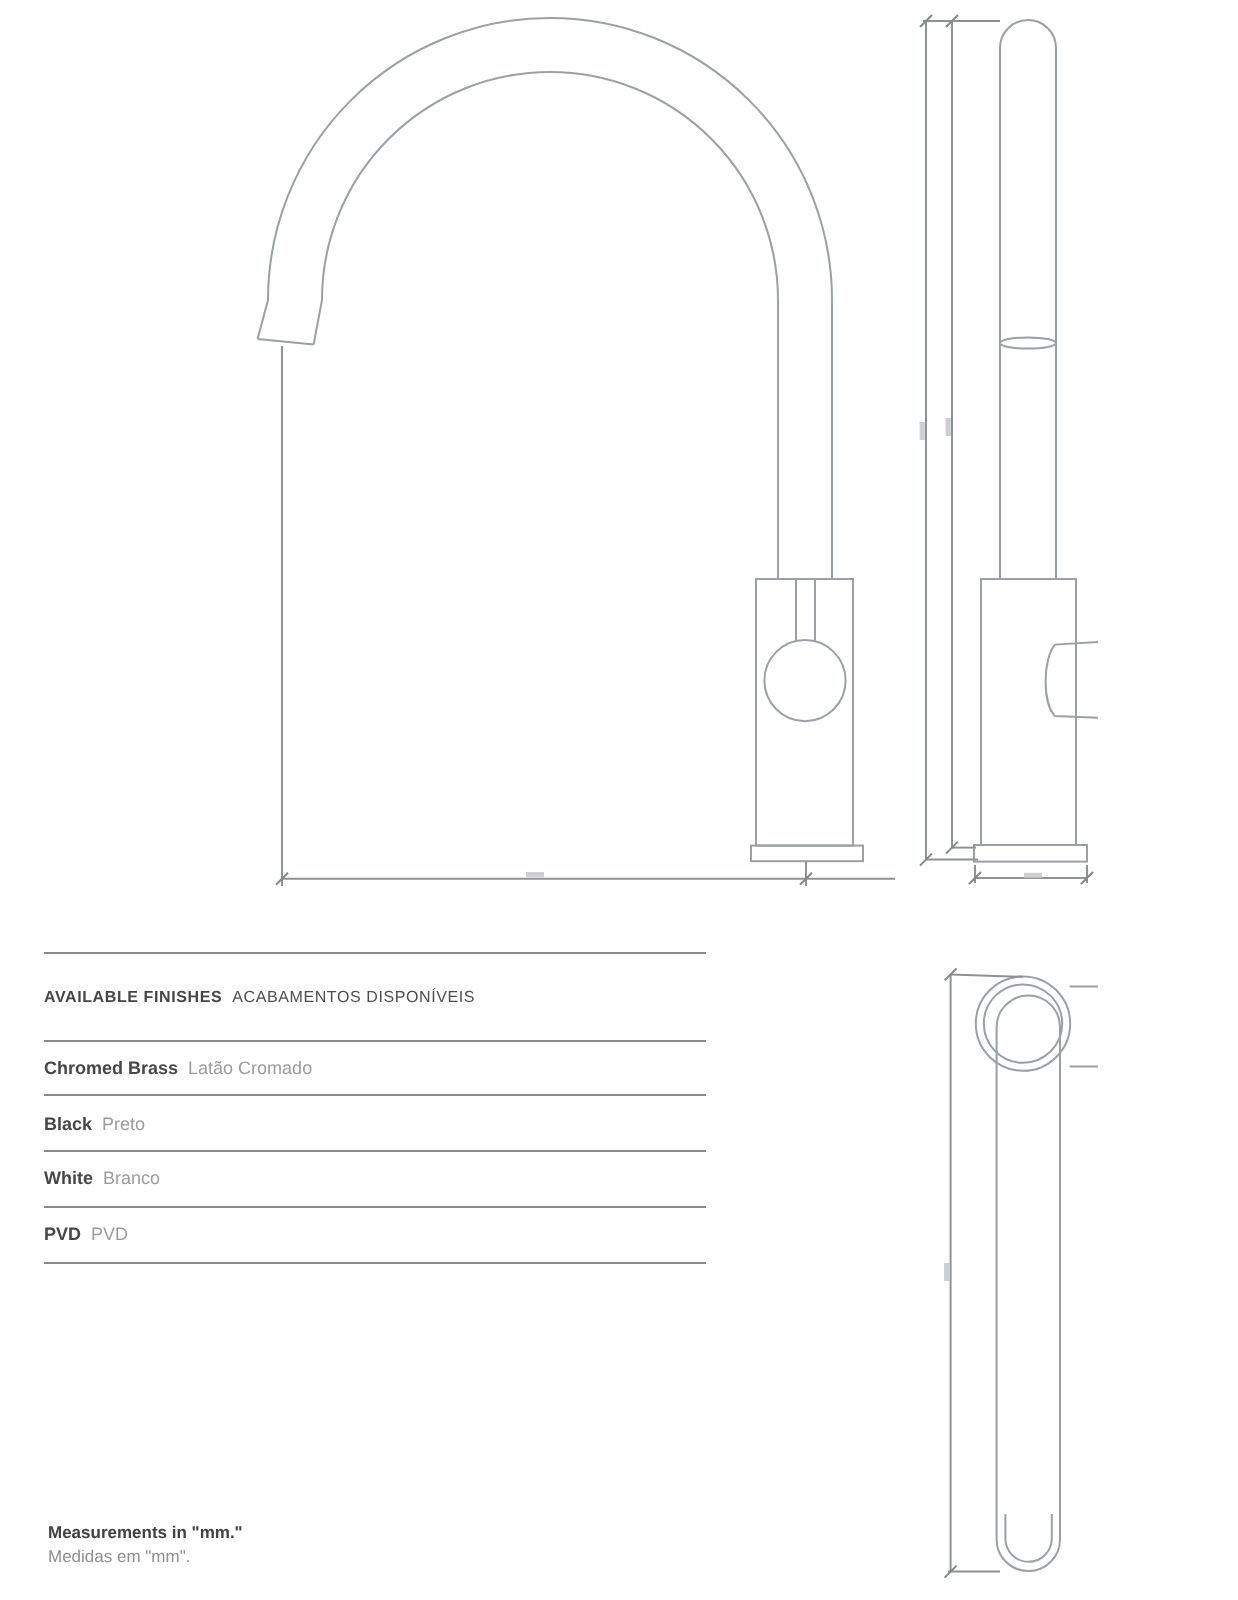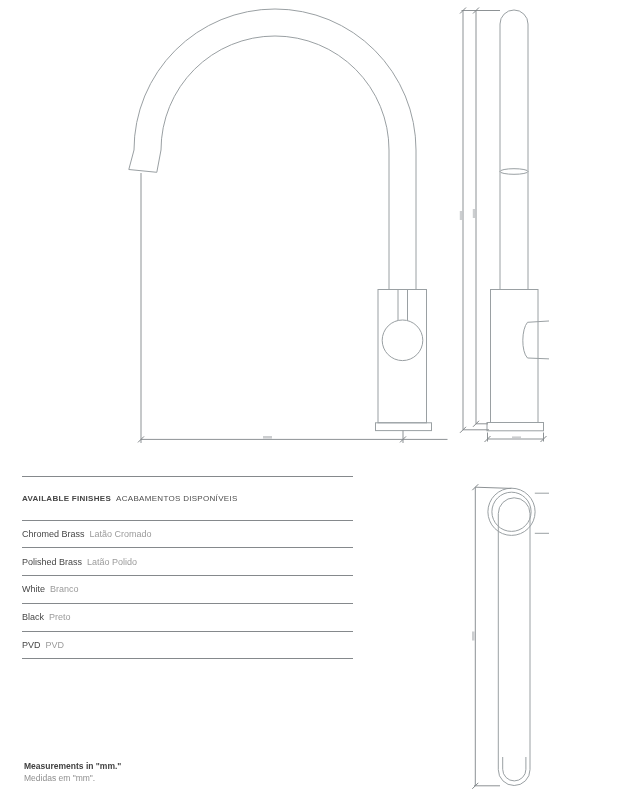--- a/index.html
+++ b/index.html
@@ -14,21 +14,21 @@
   svg.drawing .tick{stroke:#82878a;stroke-width:1;}
   svg.drawing .dim{stroke:#8d9295;}
   svg.drawing .smudge{fill:#c3c6c8;stroke:none;opacity:.85;}
 
   
   .finishes{position:absolute;left:22px;top:476px;width:331px;}
   .f-head{height:42.5px;display:flex;align-items:center;gap:5px;border-top:1.8px solid #85898c;}
   .f-head .en{font-size:8px;font-weight:bold;letter-spacing:.3px;color:#464646;}
   .f-head .pt{font-size:8px;letter-spacing:.3px;color:#4d4d4d;}
   .f-row{height:26.8px;display:flex;align-items:center;gap:5px;border-top:1.8px solid #85898c;}
-  .f-row .en{font-size:9px;font-weight:normal;color:#474747;}
+  .f-row .en{font-size:9px;font-weight:bold;color:#474747;}
   .f-row .pt{font-size:9px;color:#9b9b9b;}
   .f-bottom{border-top:1.8px solid #85898c;}
 
   
   .note{position:absolute;left:24px;top:761px;line-height:11.5px;}
   .note .l1{font-size:8.5px;font-weight:bold;color:#414141;}
   .note .l2{font-size:8.5px;color:#8f8f8f;}
 </style>
 </head>
 <body>
@@ -122,30 +122,26 @@
   <div class="finishes">
     <div class="f-head">
       <span class="en">AVAILABLE FINISHES</span>
       <span class="pt">ACABAMENTOS DISPONÍVEIS</span>
     </div>
     <div class="f-row">
       <span class="en">Chromed Brass</span>
       <span class="pt">Latão Cromado</span>
     </div>
     <div class="f-row">
-      <span class="en">Polished Brass</span>
-      <span class="pt">Latão Polido</span>
+      <span class="en">Black</span>
+      <span class="pt">Preto</span>
     </div>
     <div class="f-row">
       <span class="en">White</span>
       <span class="pt">Branco</span>
-    </div>
-    <div class="f-row">
-      <span class="en">Black</span>
-      <span class="pt">Preto</span>
     </div>
     <div class="f-row">
       <span class="en">PVD</span>
       <span class="pt">PVD</span>
     </div>
     <div class="f-bottom"></div>
   </div>
 
   <div class="note">
     <div class="l1">Measurements in "mm."</div>

